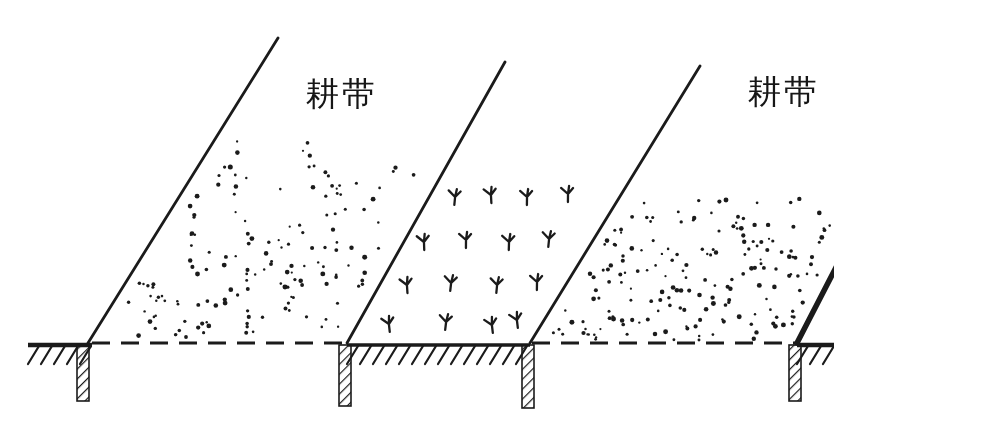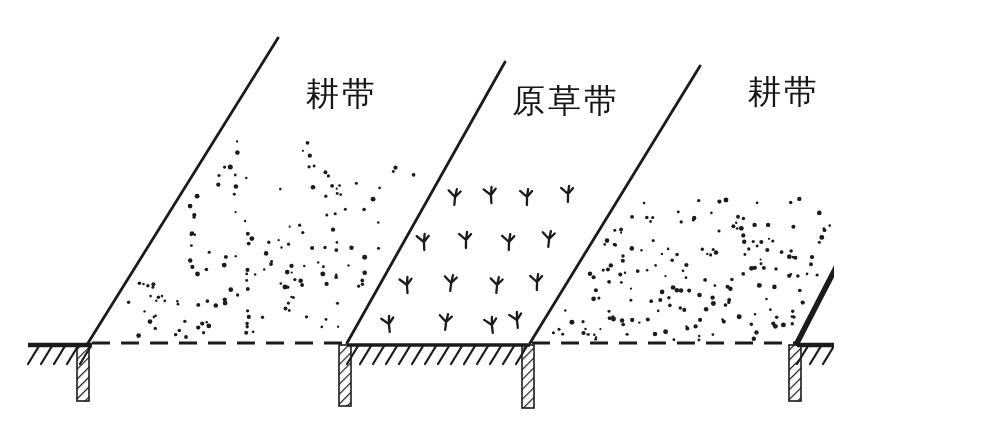--- a/index.html
+++ b/index.html
@@ -445,16 +445,15 @@
         <path d="M0,7 L0,-1 M0,-1 L-7,-7 M0,-1 L5,-7 M0,-1 L1,-9" transform="translate(537,283) rotate(1.0)" stroke="#1b1b1b" stroke-width="2.3" fill="none" stroke-linecap="round"></path>
         <path d="M0,7 L0,-1 M0,-1 L-7,-7 M0,-1 L5,-7 M0,-1 L1,-9" transform="translate(389,325) rotate(-6.2)" stroke="#1b1b1b" stroke-width="2.3" fill="none" stroke-linecap="round"></path>
         <path d="M0,7 L0,-1 M0,-1 L-7,-7 M0,-1 L5,-7 M0,-1 L1,-9" transform="translate(446,323) rotate(6.8)" stroke="#1b1b1b" stroke-width="2.3" fill="none" stroke-linecap="round"></path>
         <path d="M0,7 L0,-1 M0,-1 L-7,-7 M0,-1 L5,-7 M0,-1 L1,-9" transform="translate(492,326) rotate(-6.8)" stroke="#1b1b1b" stroke-width="2.3" fill="none" stroke-linecap="round"></path>
         <path d="M0,7 L0,-1 M0,-1 L-7,-7 M0,-1 L5,-7 M0,-1 L1,-9" transform="translate(517,321) rotate(-6.8)" stroke="#1b1b1b" stroke-width="2.3" fill="none" stroke-linecap="round"></path>
       </g>
   </svg>
 
   <div class="strip-label" id="label-left">耕带</div>
 
-  <div class="strip-label" id="label-middle">原草带</div>
 
   <div class="strip-label" id="label-right">耕带</div>
 </div>
 
 </body></html>

